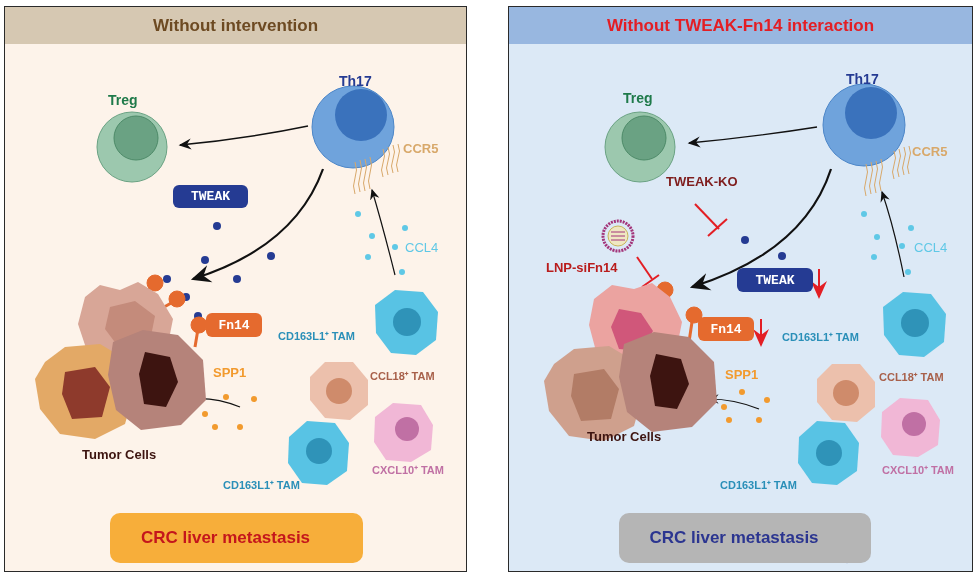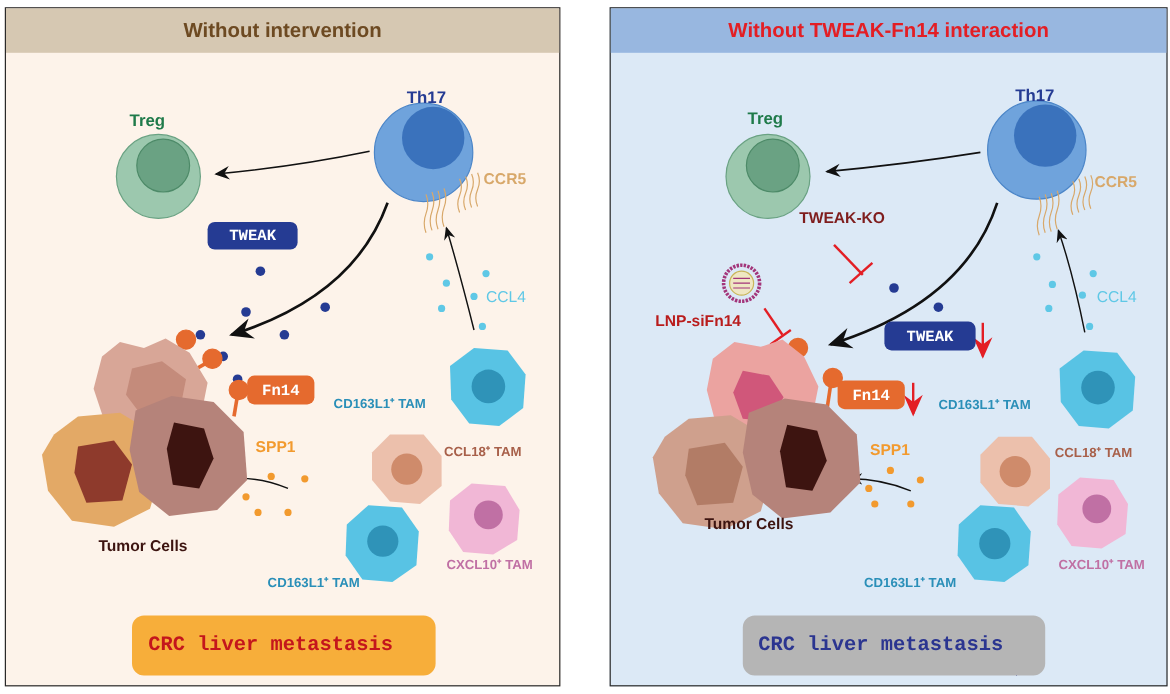--- a/index.html
+++ b/index.html
@@ -5,21 +5,21 @@
   html,body{margin:0;padding:0;background:#ffffff;}
   body{width:975px;height:578px;position:relative;overflow:hidden;font-family:"Liberation Sans",sans-serif;}
   .panel{position:absolute;top:6px;height:566px;border:1.5px solid #2a2a2a;box-sizing:border-box;}
   #panel-left{left:4px;width:463px;background:#fdf3ea;}
   #panel-right{left:508px;width:465px;background:#dce9f6;}
   .header{height:37px;display:flex;align-items:center;justify-content:center;font-weight:bold;font-size:17px;}
   #panel-left .header{background:#d6c8b2;color:#6d4a22;}
   #panel-right .header{background:#98b7e0;color:#e31e24;}
   svg.scene{position:absolute;left:0;top:0;}
   .lbl{position:absolute;font-weight:bold;white-space:nowrap;}
-  .outcome{position:absolute;top:506px;height:50px;border-radius:10px;display:flex;align-items:center;justify-content:center;font-weight:bold;font-size:17px;font-family:Liberation Mono, monospace;}
+  .outcome{position:absolute;top:506px;height:50px;border-radius:10px;display:flex;align-items:center;justify-content:center;font-weight:bold;font-size:17px;}
   #panel-left .outcome{left:105px;width:253px;background:#f7ae3a;color:#c4161c;}
   #panel-right .outcome{left:110px;width:252px;background:#b5b5b5;color:#2b3590;}
   .tag{position:absolute;border-radius:6px;color:#fff;font-weight:bold;display:flex;align-items:center;justify-content:center;font-family:Liberation Mono, monospace;}
 </style>
 </head>
 <body>
 
 <div class="panel" id="panel-left">
   <div class="header">Without intervention</div>
   <svg class="scene" width="463" height="566">

